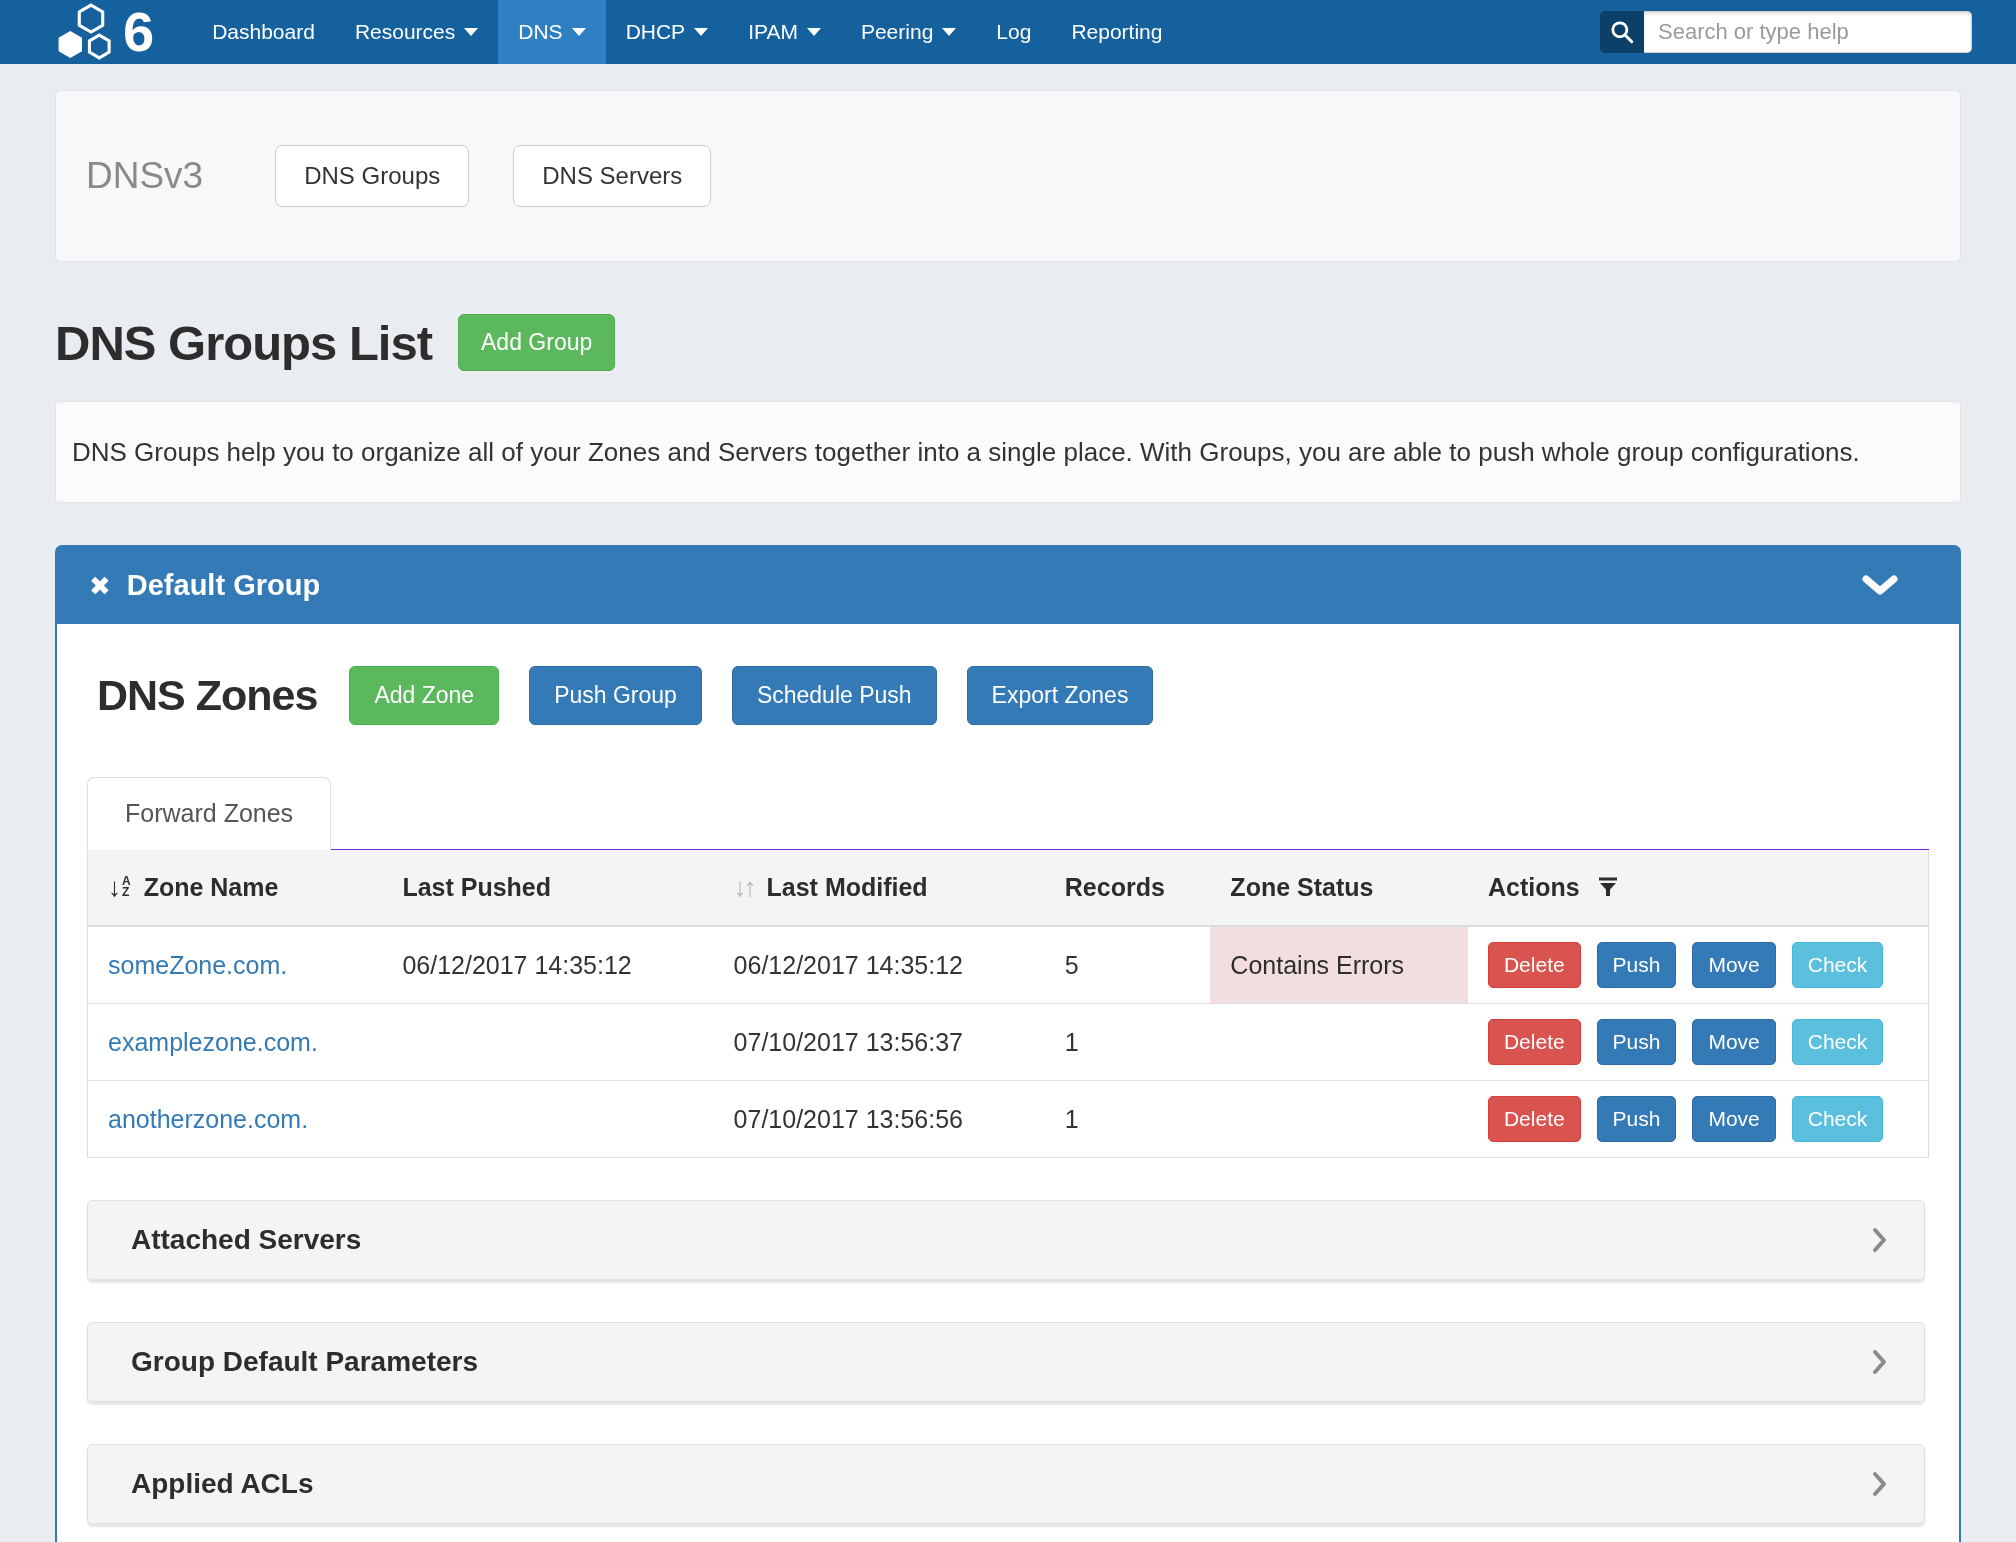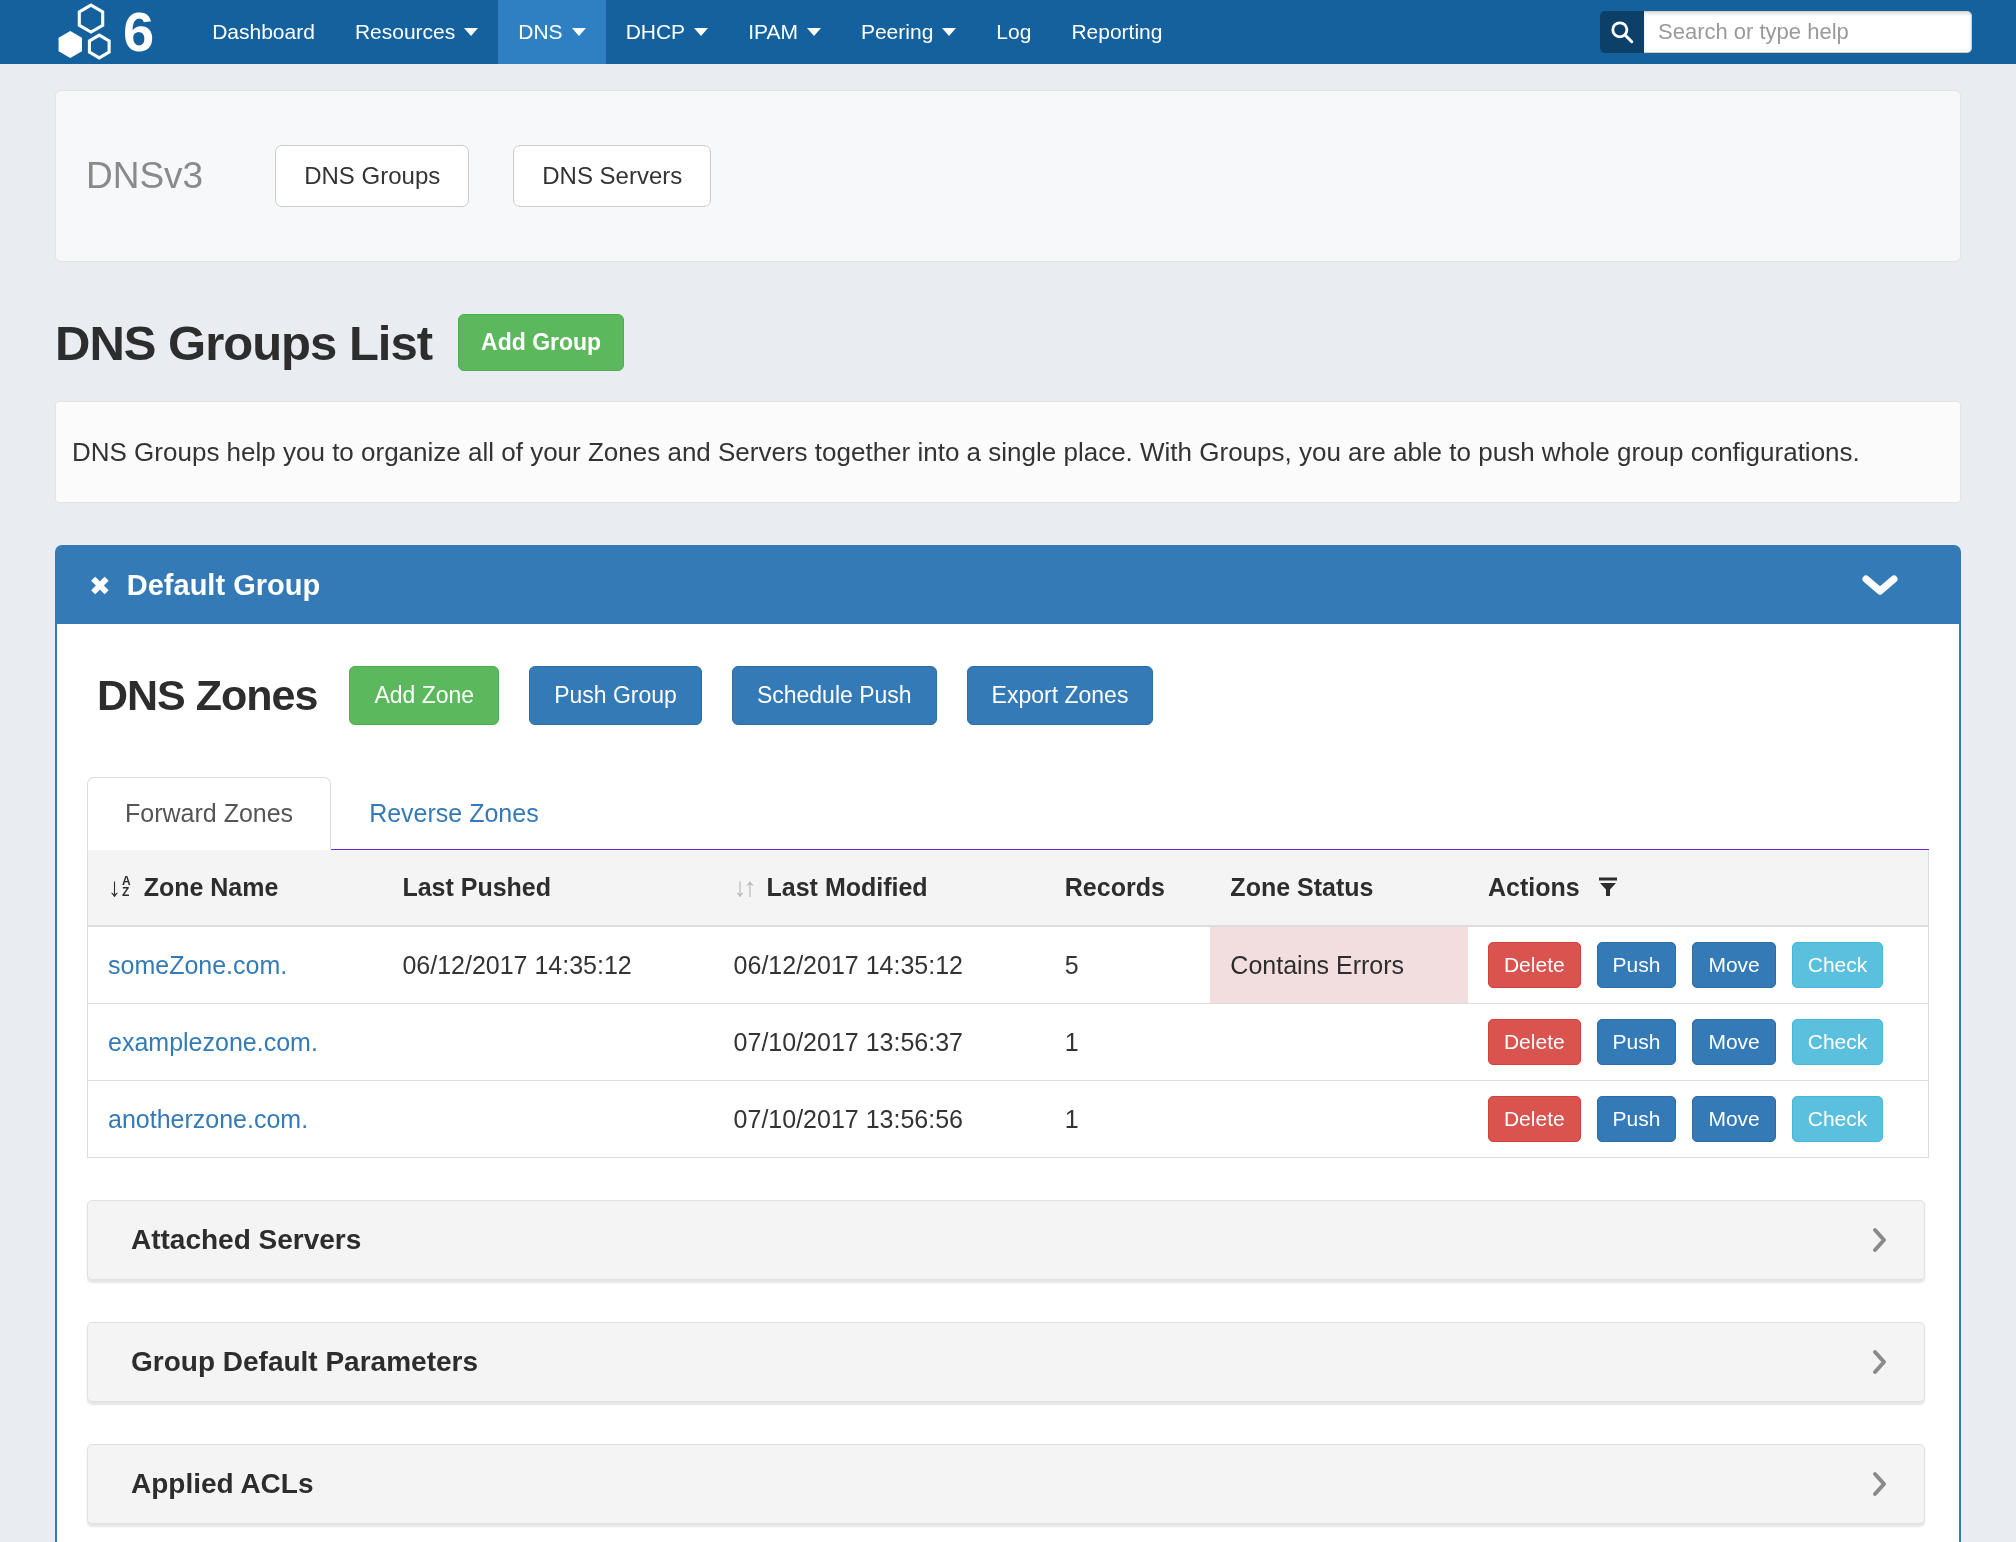--- a/index.html
+++ b/index.html
@@ -55,21 +55,21 @@
   }
 
   
   .title-row { margin:52px 55px 0; display:flex; align-items:center; }
   .title-row h1 { margin:0; font-size:49px; font-weight:bold; color:#2d2d2d; letter-spacing:-1px; }
   .btn { border:none; cursor:pointer; color:#fff; border-radius:6px; font-family:"Liberation Sans", sans-serif; }
   .btn-green  { background:#5cb85c; border:1px solid #4cae4c; }
   .btn-blue   { background:#337ab7; border:1px solid #2e6da4; }
   .btn-red    { background:#d9534f; border:1px solid #d43f3a; }
   .btn-cyan   { background:#5bc0de; border:1px solid #46b8da; }
-  .btn-lg { font-size:23px; padding:14px 22px;font-weight:bold; }
+  .btn-lg { font-size:23px; padding:14px 22px; }
   .title-row .btn-lg { margin-left:26px; }
 
   
   .info-box {
     margin:30px 55px 0; background:#fbfbfb; border:1px solid #e3e3e3; border-radius:4px;
     padding:30px 16px; font-size:26px; line-height:40px; color:#333;
   }
   .info-box p { margin:0; max-width:1790px; }
 
   
@@ -216,21 +216,20 @@
     <div class="zones-header">
       <h2>DNS Zones</h2>
       <button class="btn btn-green">Add Zone</button>
       <button class="btn btn-blue">Push Group</button>
       <button class="btn btn-blue">Schedule Push</button>
       <button class="btn btn-blue">Export Zones</button>
     </div>
 
     <div class="tabs">
       <div class="tab active">Forward Zones</div>
-      <div class="tab">Reverse Zones</div>
     </div>
 
     <div class="table-wrap">
       <table class="zones">
         <colgroup>
           <col class="c-name">
             <col class="c-pushed">
             <col class="c-modified">
           <col class="c-records">
             <col class="c-status">

